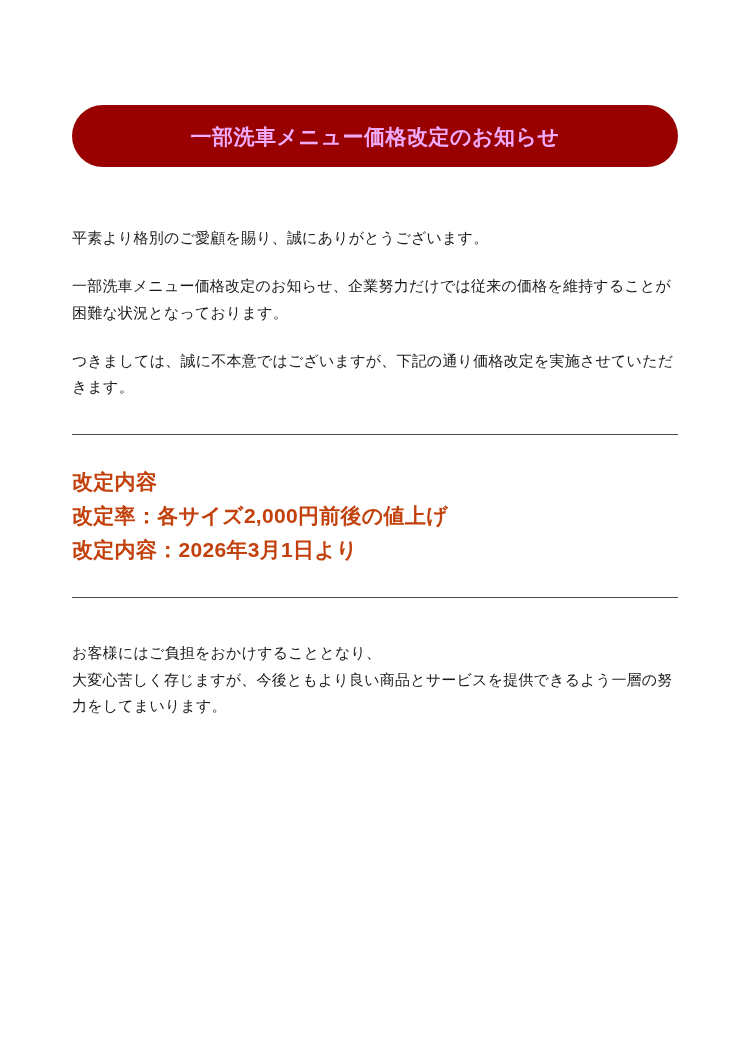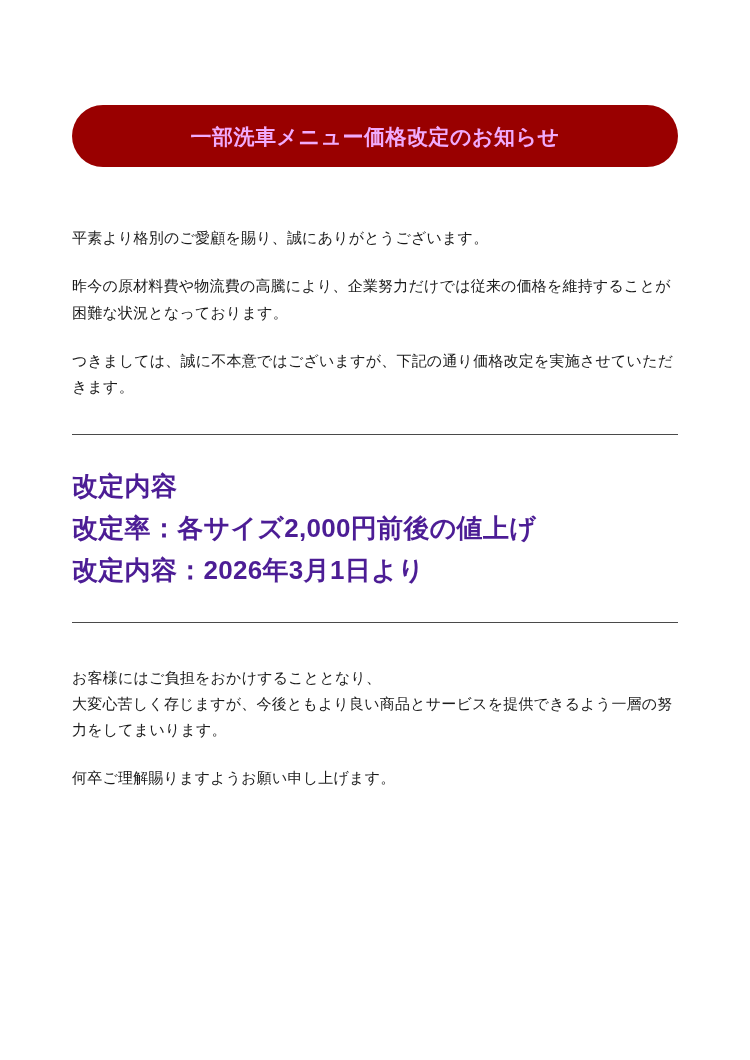--- a/index.html
+++ b/index.html
@@ -53,54 +53,53 @@
   .rule {
     border: 0;
     border-top: 1px solid #4a4a4a;
     margin: 34px 0 0 0;
   }
   .highlight-block {
     margin-top: 30px;
     margin-bottom: 30px;
   }
   .highlight-line {
-    color: #4c1d95;
-    font-size: 26px;
+    color: #c2410c;
+    font-size: 21px;
     font-weight: bold;
     line-height: 1.62;
     letter-spacing: 0.3px;
   }
   .closing-block {
     margin-top: 42px;
   }
 </style>
 </head>
 <body>
 
 <div class="page">
 
   <div class="title-banner">
     <span class="title-banner-text">一部洗車メニュー価格改定のお知らせ</span>
   </div>
 
   <div class="body-block">
     <p class="para">平素より格別のご愛顧を賜り、誠にありがとうございます。</p>
-    <p class="para">昨今の原材料費や物流費の高騰により、企業努力だけでは従来の価格を維持することが困難な状況となっております。</p>
+    <p class="para">一部洗車メニュー価格改定のお知らせ、企業努力だけでは従来の価格を維持することが困難な状況となっております。</p>
     <p class="para">つきましては、誠に不本意ではございますが、下記の通り価格改定を実施させていただきます。</p>
   </div>
 
   <hr class="rule">
 
   <div class="highlight-block">
     <div class="highlight-line">改定内容</div>
     <div class="highlight-line">改定率：各サイズ2,000円前後の値上げ</div>
     <div class="highlight-line">改定内容：2026年3月1日より</div>
   </div>
 
   <hr class="rule" style="margin-top:0;">
 
   <div class="closing-block">
     <p class="para" style="white-space: pre-line;">お客様にはご負担をおかけすることとなり、
 大変心苦しく存じますが、今後ともより良い商品とサービスを提供できるよう一層の努力をしてまいります。</p>
-    <p class="para">何卒ご理解賜りますようお願い申し上げます。</p>
   </div>
 
 </div>
 
 </body></html>

